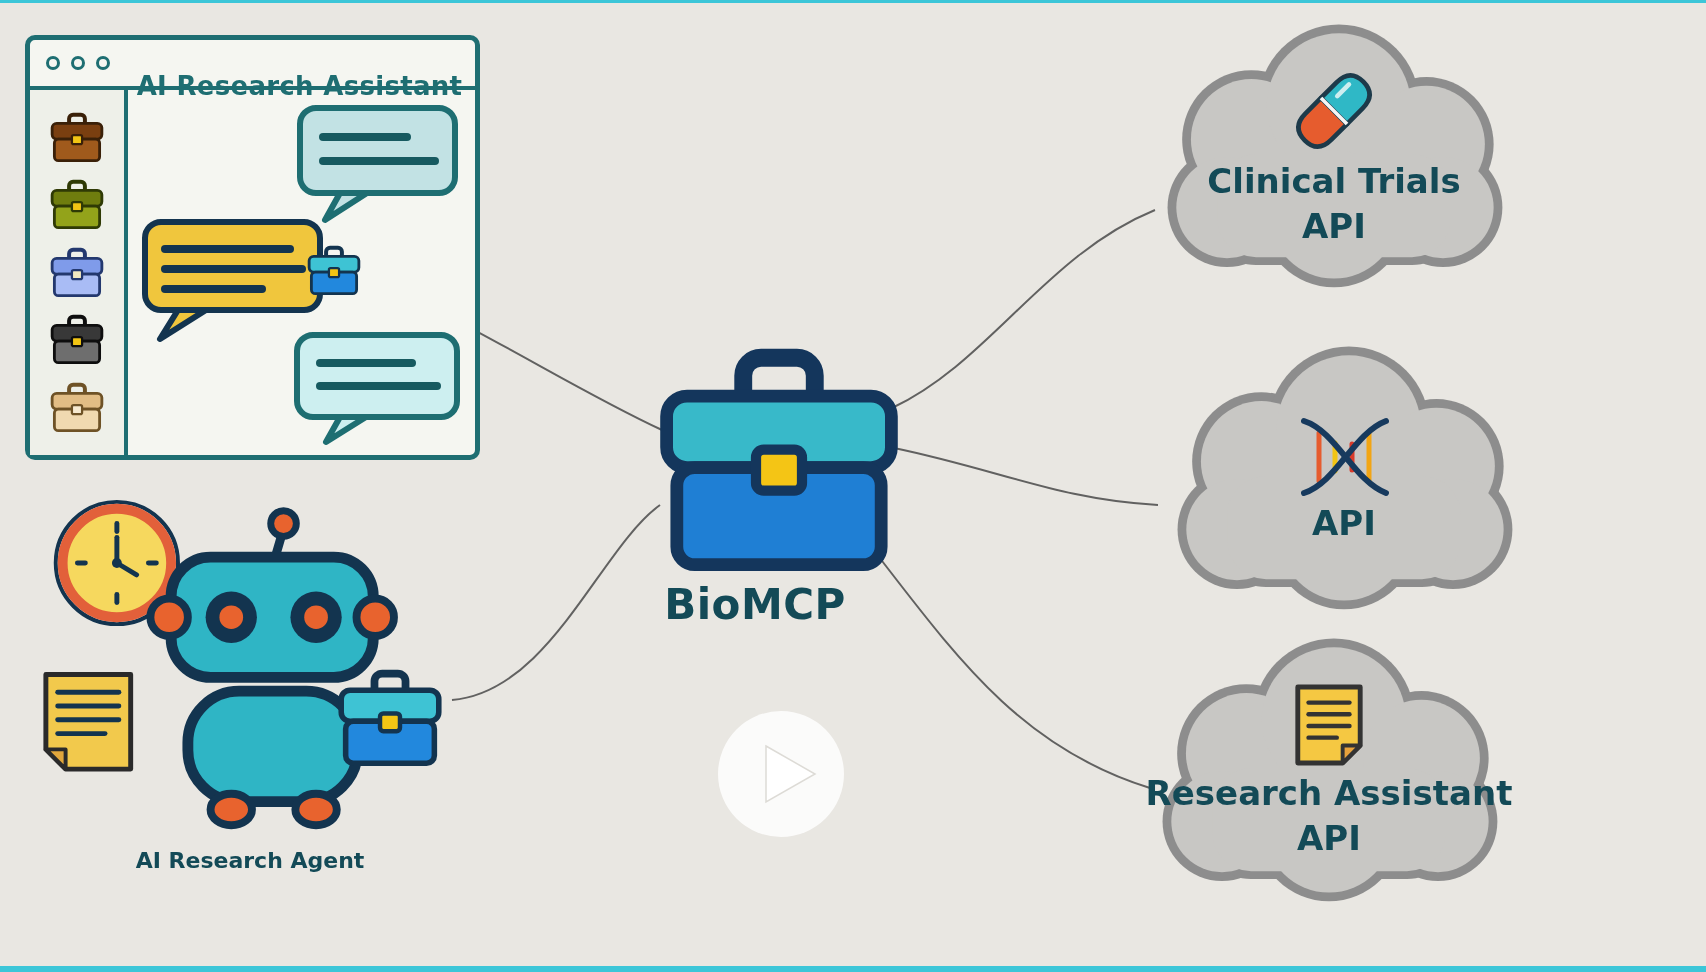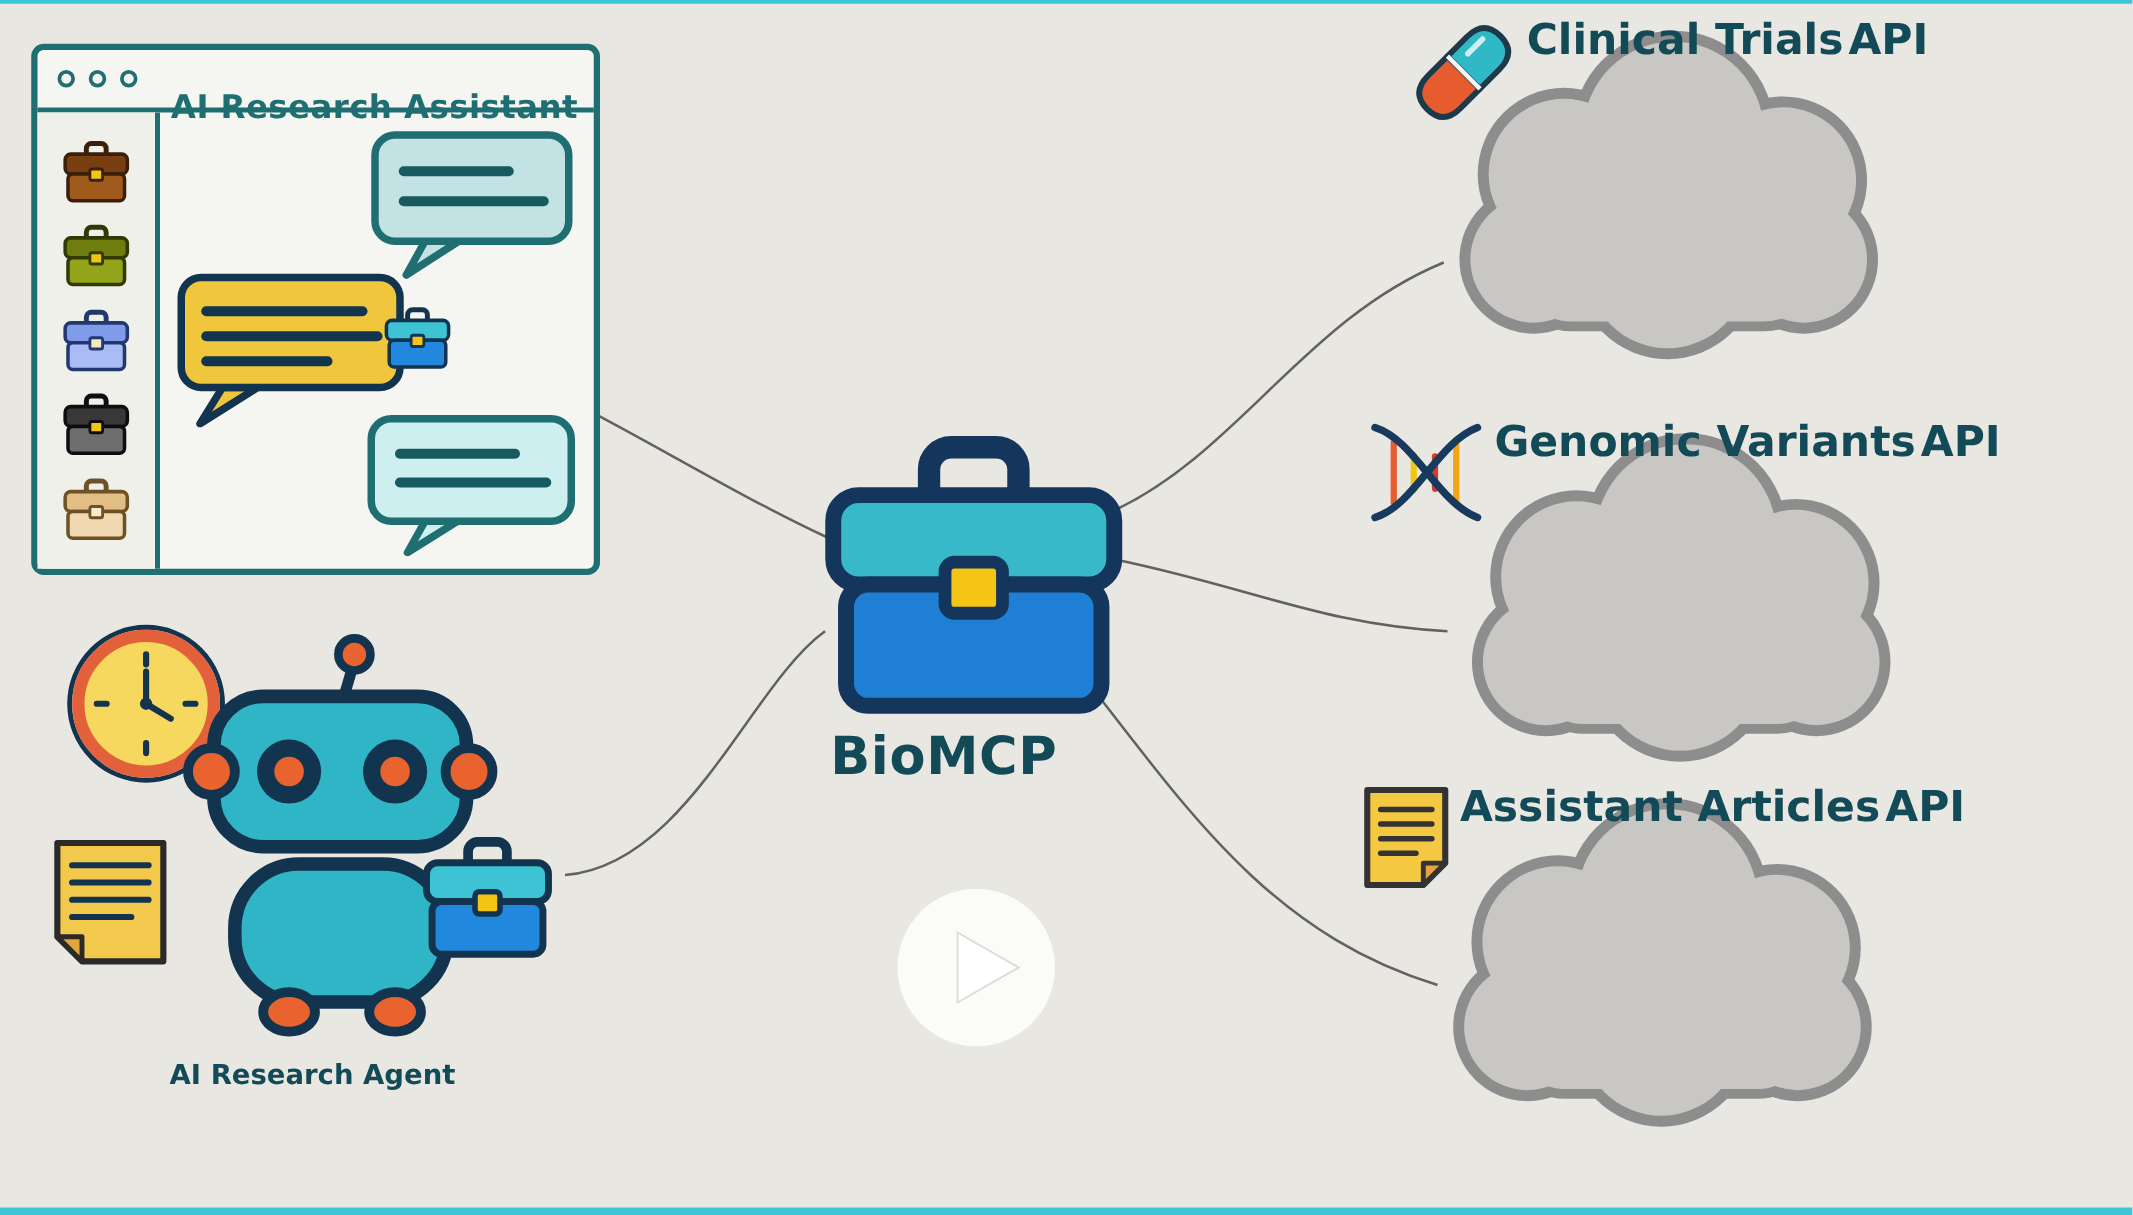--- a/index.html
+++ b/index.html
@@ -70,21 +70,21 @@
 
   
   .play-button { left:715px; top:708px; width:132px; height:132px; cursor:pointer; }
   .play-button svg { width:100%; height:100%; display:block; }
 
   
   .cloud { width:398px; height:292px; }
   .cloud-shape { position:absolute; inset:0; width:100%; height:100%; }
   .cloud-content {
     position:absolute; inset:0; z-index:2;
-    display:flex; flex-direction:row; justify-content:center;
+    display:flex; flex-direction:column; align-items:center; justify-content:center;
     gap:4px; padding-top:4px;
   }
   .cloud-icon { flex:0 0 auto; }
   .cloud-line {
     font-size:34px; font-weight:700; color:var(--label,#134a57);
     line-height:1.2; white-space:nowrap;
   }
   .cloud-1 { left:1135px; top:8px; }
   .cloud-2 { left:1145px; top:330px; }
   .cloud-3 { left:1130px; top:622px; }
@@ -335,21 +335,20 @@
     <svg class="cloud-icon" width="104" height="86" viewBox="0 0 104 86">
       <g fill="none" stroke-linecap="round">
         <line x1="27" y1="20" x2="27" y2="68" stroke="#e65c2e" stroke-width="5"></line>
         <line x1="43" y1="30" x2="43" y2="58" stroke="#f2c514" stroke-width="5"></line>
         <line x1="60" y1="31" x2="60" y2="57" stroke="#d83a2a" stroke-width="5"></line>
         <line x1="77" y1="20" x2="77" y2="68" stroke="#f2a514" stroke-width="5"></line>
         <path d="M12,8 C44,18 62,68 94,80" stroke="#173a5e" stroke-width="6"></path>
         <path d="M12,80 C44,70 62,20 94,8" stroke="#173a5e" stroke-width="6"></path>
       </g>
     </svg>
-    <div class="cloud-line">Genomic Variants</div>
     <div class="cloud-line">API</div>
   </div>
 </div>
 
 <div class="node cloud cloud-3">
   <svg class="cloud-shape" viewBox="0 0 400 300">
     <g fill="#8d8d8d">
       <circle cx="115" cy="135" r="71"></circle>
         <circle cx="205" cy="100" r="83"></circle>
         <circle cx="295" cy="140" r="69"></circle>
@@ -372,16 +371,16 @@
     <svg class="cloud-icon" width="78" height="88" viewBox="0 0 80 90">
       <path d="M8,6 H72 V66 L54,84 H8 Z" fill="#f5c842" stroke="#333333" stroke-width="5" stroke-linejoin="round"></path>
       <path d="M72,66 L54,66 L54,84 Z" fill="#e8a33c" stroke="#333333" stroke-width="4" stroke-linejoin="round"></path>
       <g stroke="#333333" stroke-width="4.5" stroke-linecap="round">
         <line x1="19" y1="22" x2="61" y2="22"></line>
         <line x1="19" y1="34" x2="61" y2="34"></line>
         <line x1="19" y1="46" x2="61" y2="46"></line>
         <line x1="19" y1="58" x2="48" y2="58"></line>
       </g>
     </svg>
-    <div class="cloud-line">Assistant Articles</div>
+    <div class="cloud-line">Research Assistant</div>
     <div class="cloud-line">API</div>
   </div>
 </div>
 
 </body></html>

